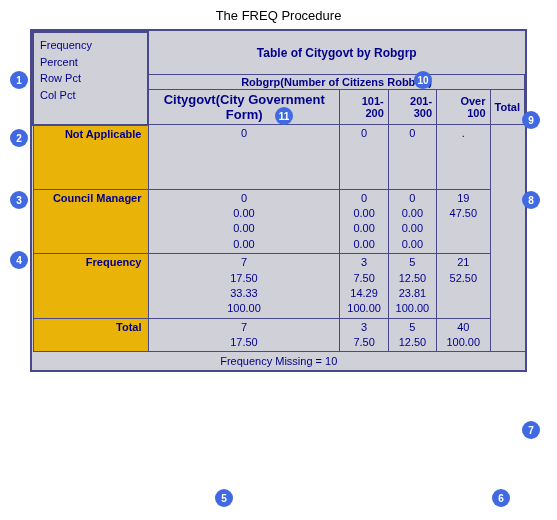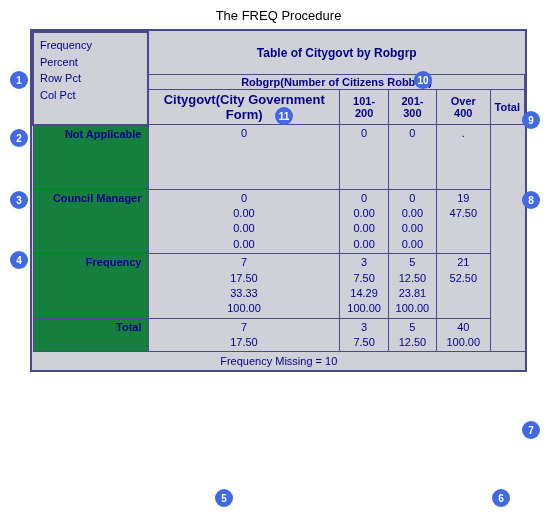--- a/index.html
+++ b/index.html
@@ -43,36 +43,36 @@
       line-height: 1.5;
     }
     .table-title-cell {
       text-align: center;
       color: #00008b;
       font-weight: bold;
       font-size: 12px;
       padding: 14px 4px;
     }
     .col-header-cell {
-      text-align: center;
+      text-align: right;
       color: #00008b;
       font-weight: bold;
       font-size: 11px;
       padding: 1px 4px;
       border: 1px solid #4a4a8a;
       background: #d0d0d8;
     }
     .row-label-cell {
       text-align: right;
       color: #00008b;
       font-weight: bold;
       font-size: 11px;
       padding: 2px 6px 2px 2px;
       vertical-align: top;
-      background: #15803d;
+      background: #eab308;
       border: 1px solid #4a4a8a;
     }
     .data-cell {
       text-align: center;
       color: #00008b;
       font-size: 11px;
       padding: 1px 4px;
       vertical-align: top;
       border: 1px solid #4a4a8a;
       background: #d0d0d8;
@@ -141,21 +141,21 @@
         </tr>
 
         <tr>
           <td colspan="5" class="robgrp-header">Robgrp(Number of Citizens Robbed)</td>
         </tr>
 
         <tr>
           <td class="citygovt-header">Citygovt(City Government Form)</td>
           <td class="col-header-cell">101-200</td>
           <td class="col-header-cell">201-300</td>
-          <td class="col-header-cell">Over 400</td>
+          <td class="col-header-cell">Over 100</td>
           <td class="col-header-cell">Total</td>
         </tr>
 
         <tr>
           <td class="row-label-cell">Not Applicable</td>
           <td class="data-cell">0<br>&nbsp;<br>&nbsp;<br>&nbsp;</td>
           <td class="data-cell">0<br>&nbsp;<br>&nbsp;<br>&nbsp;</td>
           <td class="data-cell">0<br>&nbsp;<br>&nbsp;<br>&nbsp;</td>
           <td class="data-cell">.<br>&nbsp;<br>&nbsp;<br>&nbsp;</td>
         </tr>

